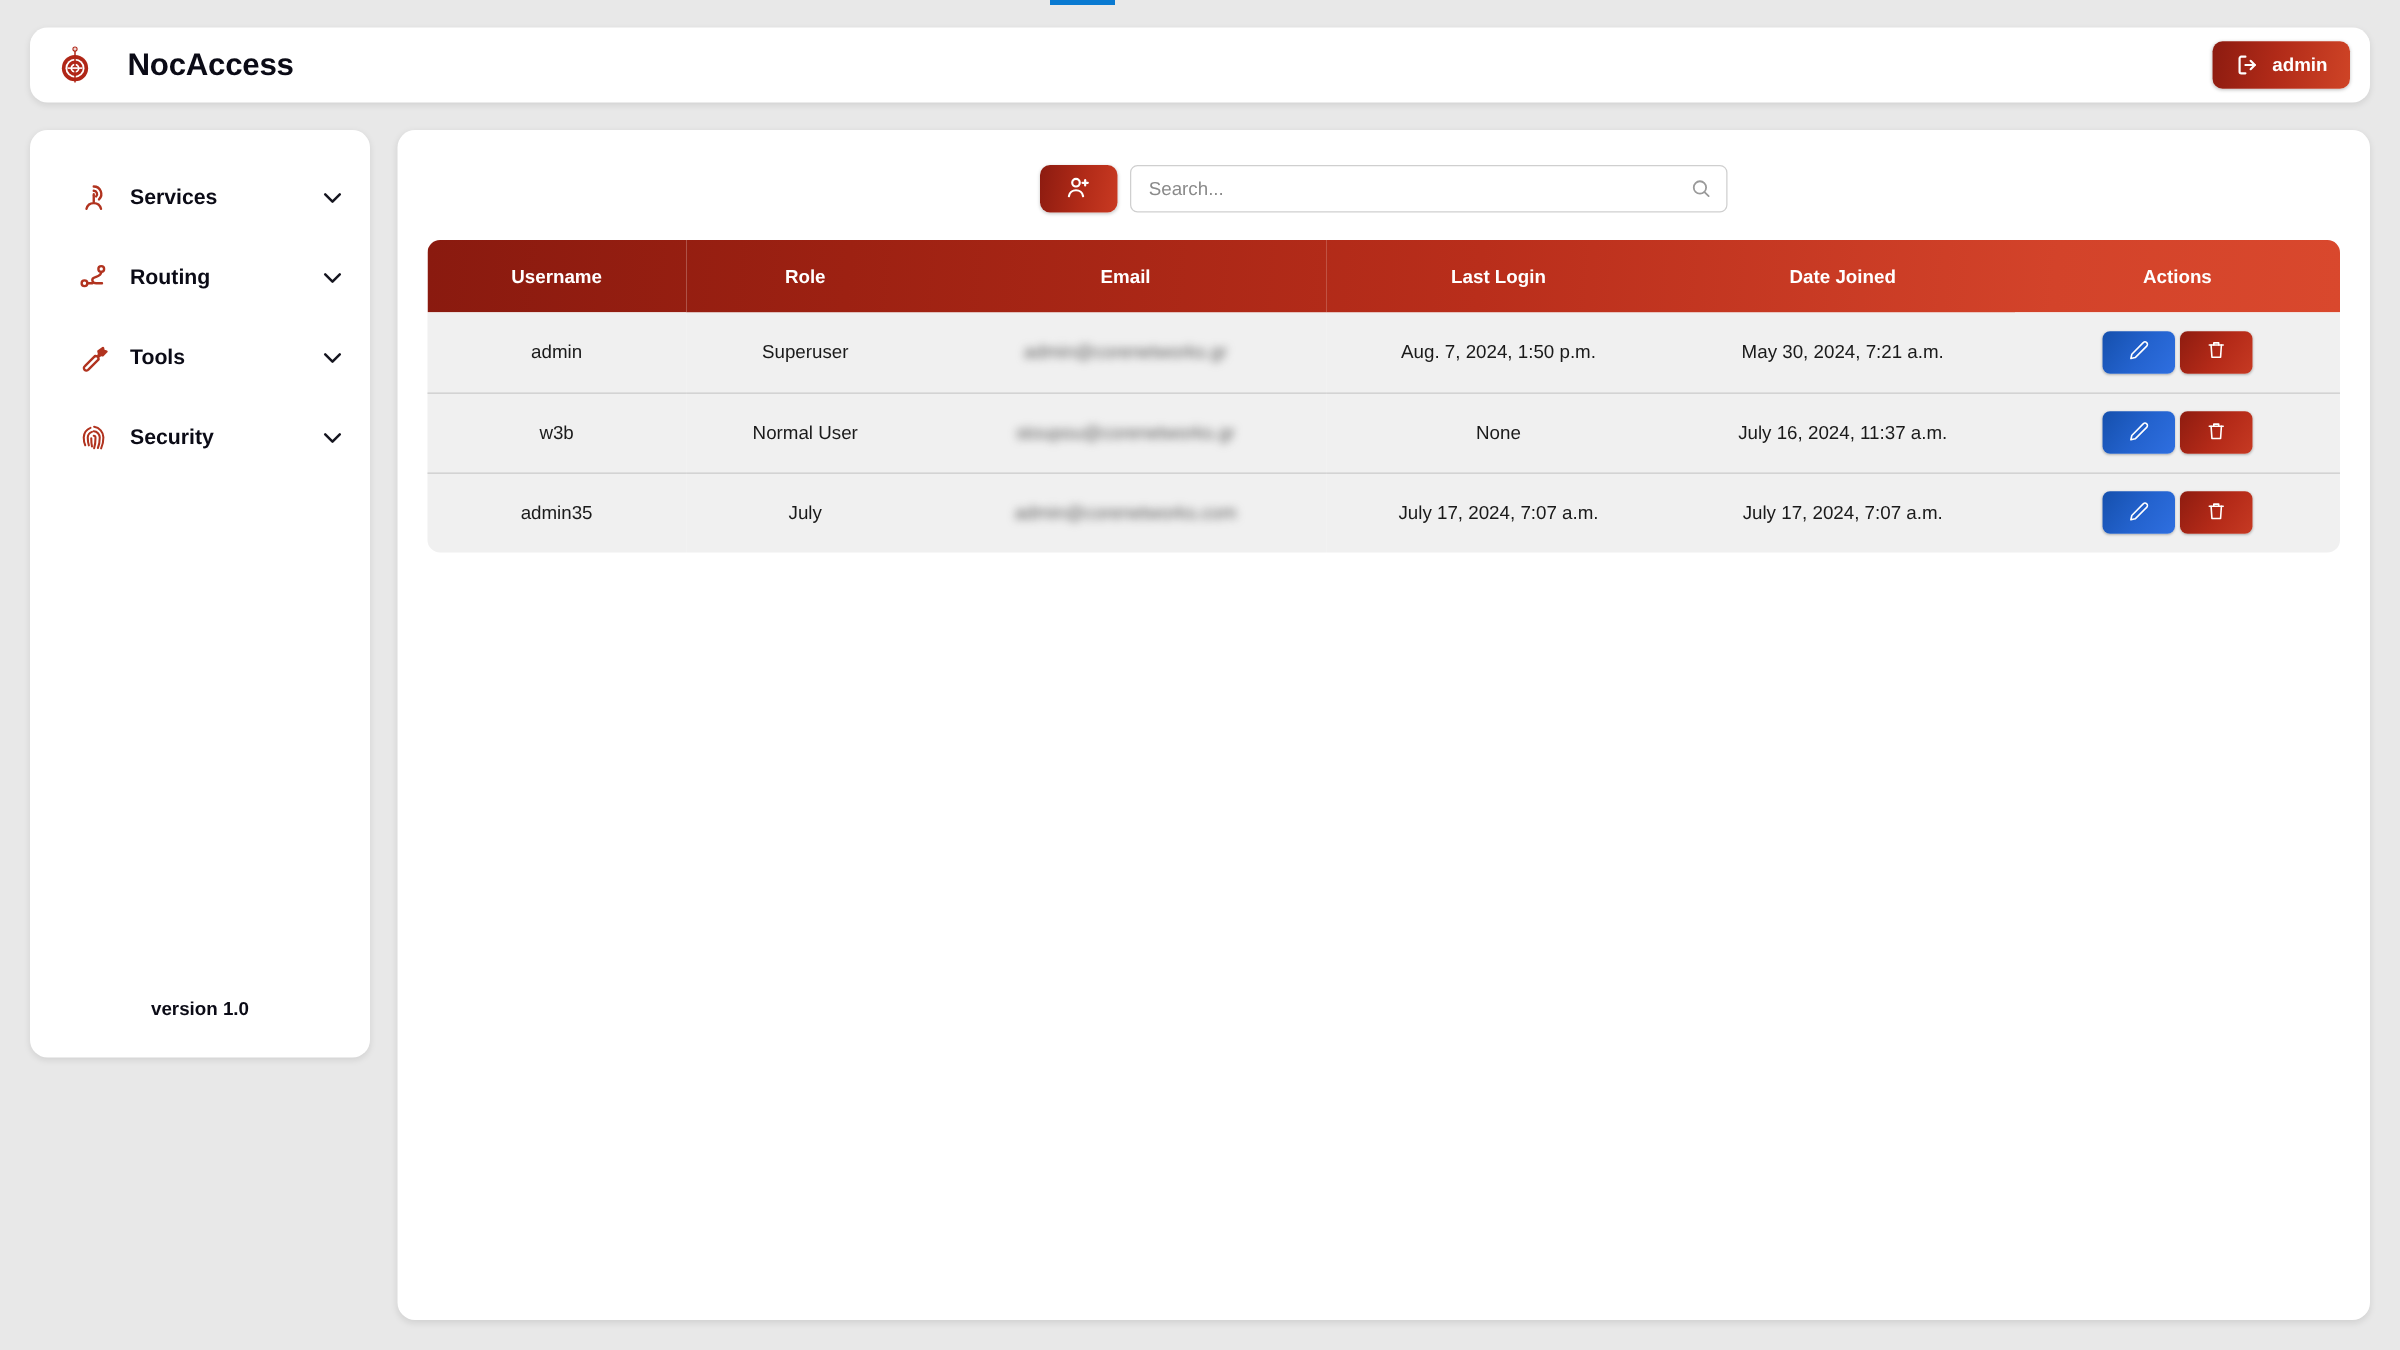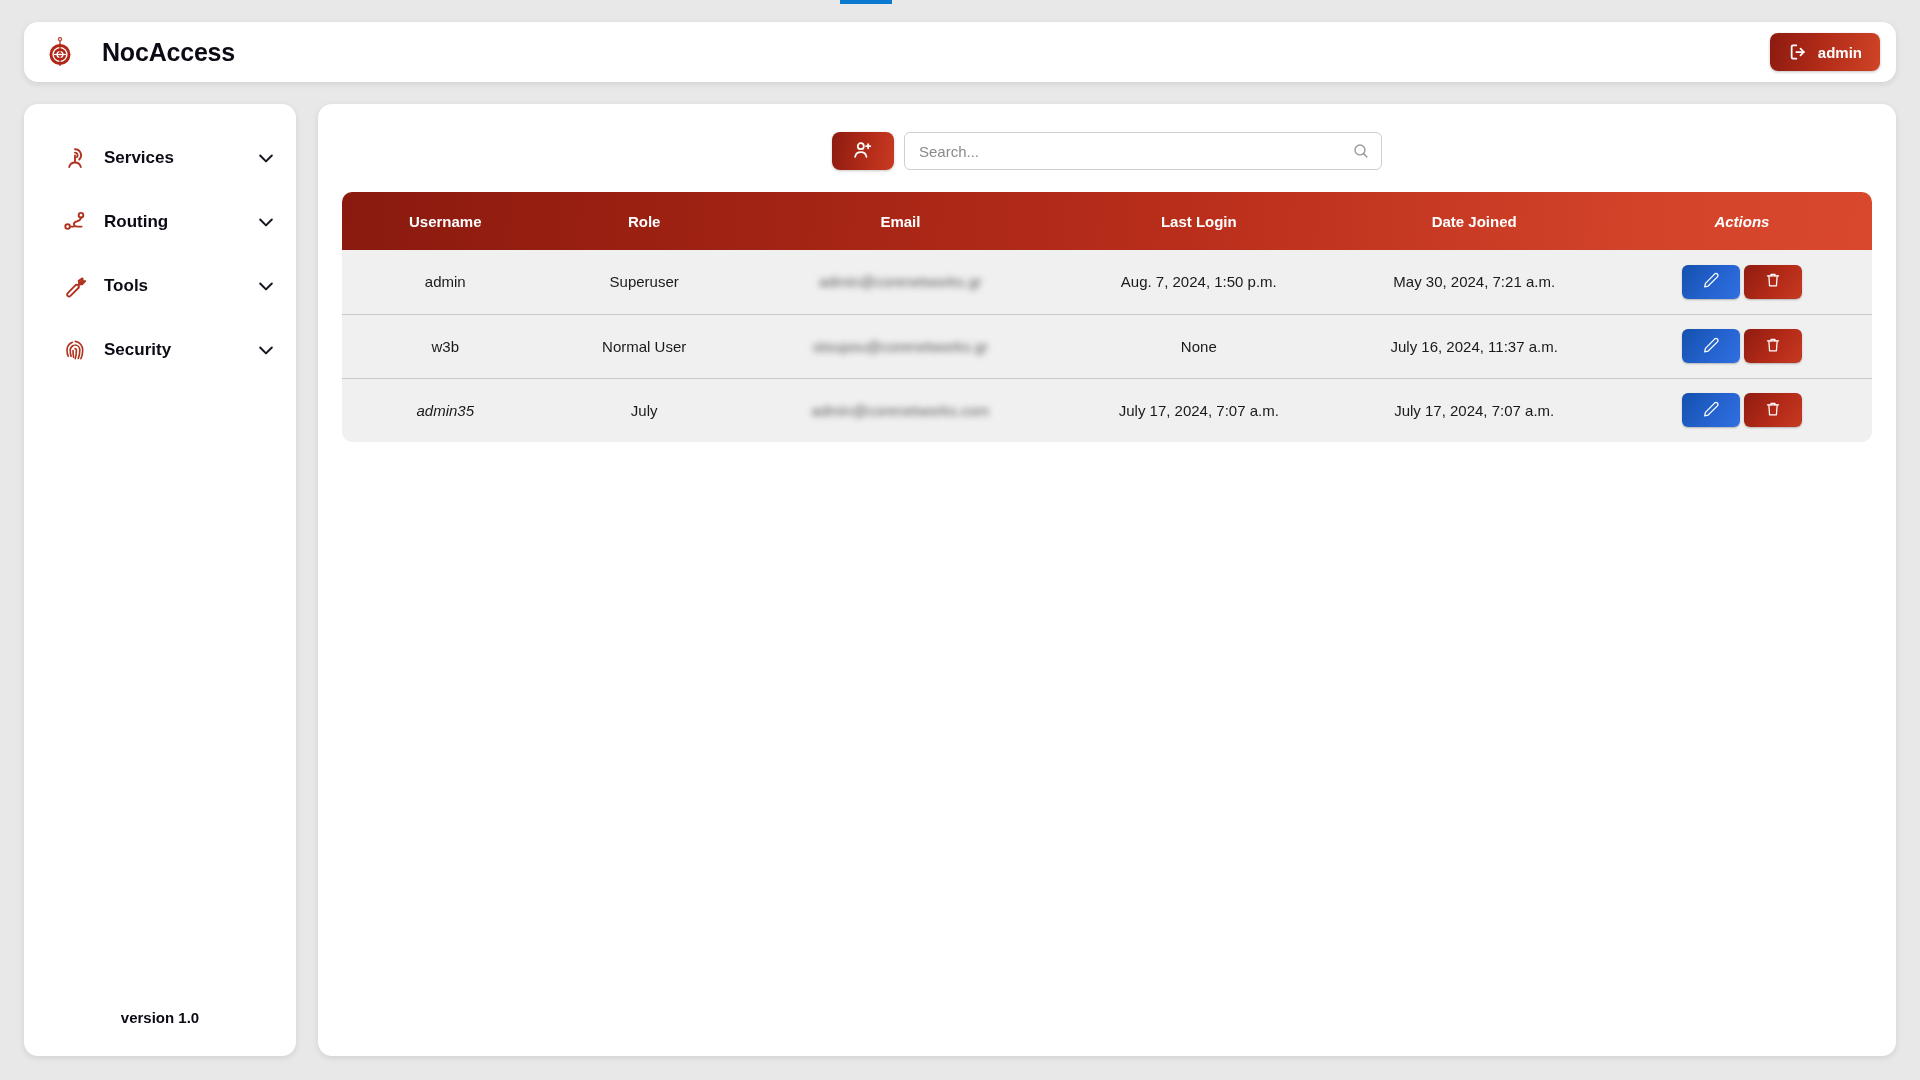--- a/index.html
+++ b/index.html
@@ -55,21 +55,21 @@
     font-family: "Liberation Sans", sans-serif;
     cursor: pointer;
     box-shadow: 0 1px 3px rgba(0,0,0,0.25);
   }
   .admin-btn svg { display: block; }
 
   
   .sidebar {
     position: absolute;
     left: 24px; top: 104px;
-    width: 272px; height: 952px;
+    width: 272px; height: 742px;
     background: #ffffff;
     border-radius: 14px;
     box-shadow: 0 2px 6px rgba(0,0,0,0.10);
     display: flex;
     flex-direction: column;
     padding: 22px 0 26px 0;
   }
   .nav { display: flex; flex-direction: column; }
   .nav-item {
     display: flex;
@@ -161,33 +161,33 @@
     color: #ffffff;
     font-size: 15px;
     font-weight: bold;
     height: 58px;
     white-space: nowrap;
   }
   .thead-row {
     background: linear-gradient(95deg, #8a1a0f 0%, #9d2112 22%, #b92e1b 55%, #d3432a 85%, #d9482d 100%);
   }
   .thead-row th:first-child { border-top-left-radius: 10px; }
-  .thead-row th:last-child { border-top-right-radius: 10px; font-style: italic; }
+  .thead-row th:last-child { border-top-right-radius: 10px; }
 
   .table tbody td {
     height: 64px;
     text-align: center;
     font-size: 15px;
     color: #1a1a1a;
     background: #f0f0f0;
     border-bottom: 1px solid #c9c9c9;
     vertical-align: middle;
   }
   .table tbody tr:last-child td { border-bottom: none; }
-  .table tbody tr:last-child td:first-child { border-bottom-left-radius: 10px; font-style: italic; }
+  .table tbody tr:last-child td:first-child { border-bottom-left-radius: 10px; }
   .table tbody tr:last-child td:last-child { border-bottom-right-radius: 10px; }
 
   .col-username { width: 13.5%; }
   .col-role     { width: 12.5%; }
   .col-email    { width: 21%; }
   .col-last     { width: 18%; }
   .col-joined   { width: 18%; }
   .col-actions  { width: 17%; }
 
   .redacted {

